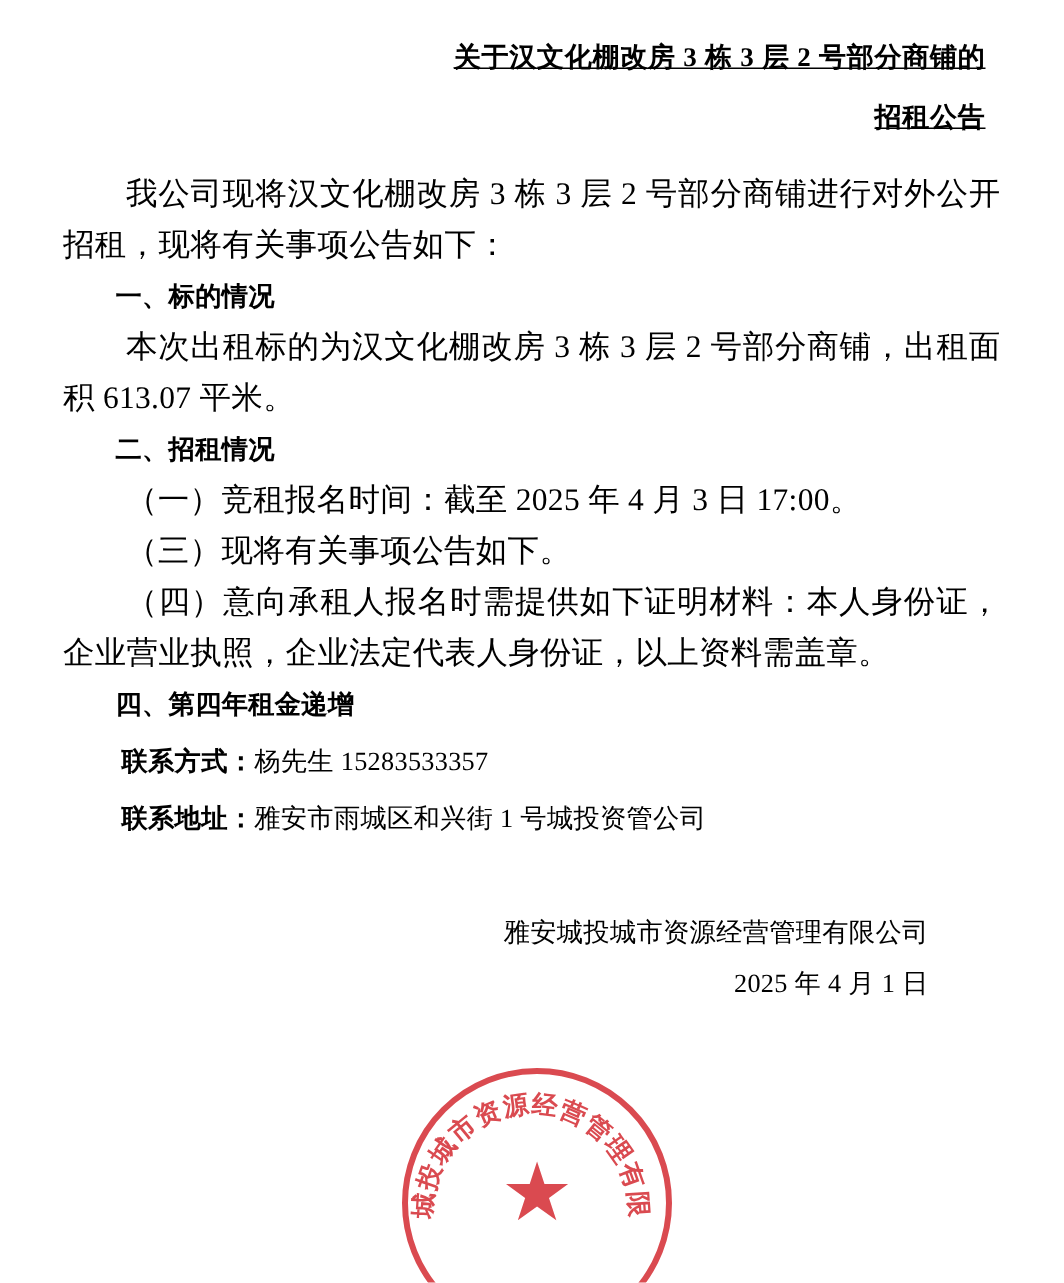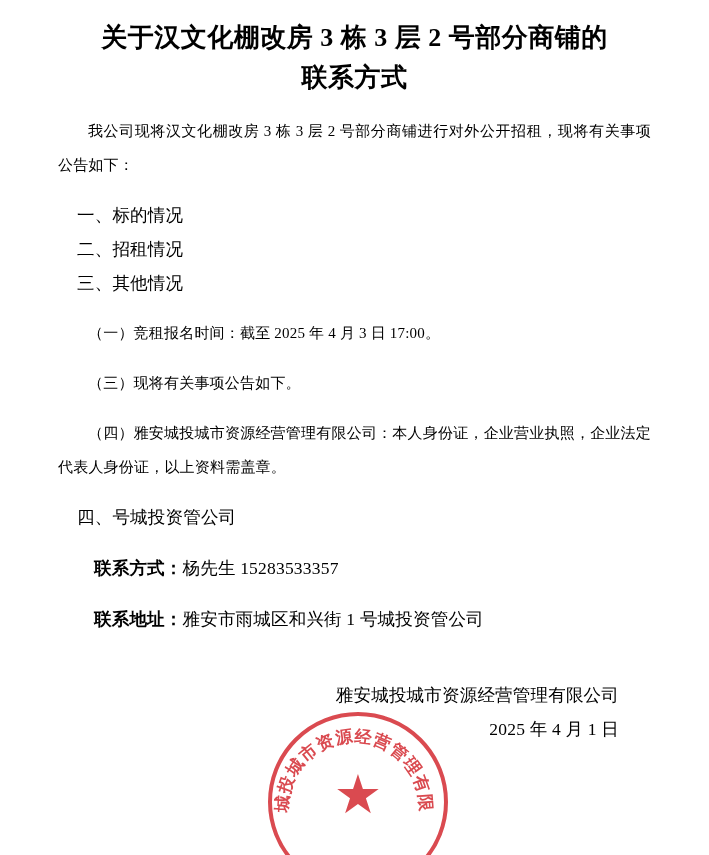--- a/index.html
+++ b/index.html
@@ -15,48 +15,49 @@
     overflow: hidden;
   }
   .page {
     position: relative;
     width: 709px;
     height: 855px;
     box-sizing: border-box;
     padding: 18px 42px 0 42px;
   }
   .doc-title {
-    font-size: 26px;
+    font-size: 18px;
     font-weight: bold;
     line-height: 40px;
-    text-align: center;
+    text-align: right;
     letter-spacing: 0.5px;
     margin: 0 10px 14px 10px;
+    text-decoration: underline;
   }
   .para {
-    font-size: 15px;
+    font-size: 21px;
     line-height: 34px;
     text-align: justify;
     text-justify: inter-ideograph;
-    margin: 16px;
+    margin: 0;
     text-indent: 2em;
     letter-spacing: 0.2px;
   }
   .heading {
     font-size: 17.5px;
     line-height: 34px;
-    font-weight: normal;
+    font-weight: bold;
     margin: 0;
     text-indent: 2em;
     letter-spacing: 0.2px;
   }
   .contact-line {
     font-size: 17.5px;
     line-height: 34px;
-    margin: 17px;
+    margin: 4px;
     text-indent: 2em;
     letter-spacing: 0.2px;
   }
   .contact-line b {
     font-weight: bold;
   }
   .sign-block {
     margin-top: 42px;
     text-align: right;
     padding-right: 48px;
@@ -104,35 +105,35 @@
     letter-spacing: 1px;
   }
 </style>
 </head>
 <body>
 
 <div class="page">
 
   <h1 class="doc-title">
     <div>关于汉文化棚改房 3 栋 3 层 2 号部分商铺的</div>
-    <div>联系方式</div>
+    <div>招租公告</div>
   </h1>
 
   <p class="para">我公司现将汉文化棚改房 3 栋 3 层 2 号部分商铺进行对外公开招租，现将有关事项公告如下：</p>
 
   <p class="heading">一、标的情况</p>
+  <p class="para">本次出租标的为汉文化棚改房 3 栋 3 层 2 号部分商铺，出租面积 613.07 平米。</p>
 
   <p class="heading">二、招租情况</p>
 
-  <p class="heading">三、其他情况</p>
   <p class="para">（一）竞租报名时间：截至 2025 年 4 月 3 日 17:00。</p>
   <p class="para">（三）现将有关事项公告如下。</p>
-  <p class="para">（四）雅安城投城市资源经营管理有限公司：本人身份证，企业营业执照，企业法定代表人身份证，以上资料需盖章。</p>
+  <p class="para">（四）意向承租人报名时需提供如下证明材料：本人身份证，企业营业执照，企业法定代表人身份证，以上资料需盖章。</p>
 
-  <p class="heading">四、号城投资管公司</p>
+  <p class="heading">四、第四年租金递增</p>
 
   <p class="contact-line">
     <b>联系方式：</b><span>杨先生 15283533357</span>
   </p>
   <p class="contact-line">
     <b>联系地址：</b><span>雅安市雨城区和兴街 1 号城投资管公司</span>
   </p>
 
   <div class="sign-block">
     <div class="sign-line">雅安城投城市资源经营管理有限公司</div>

